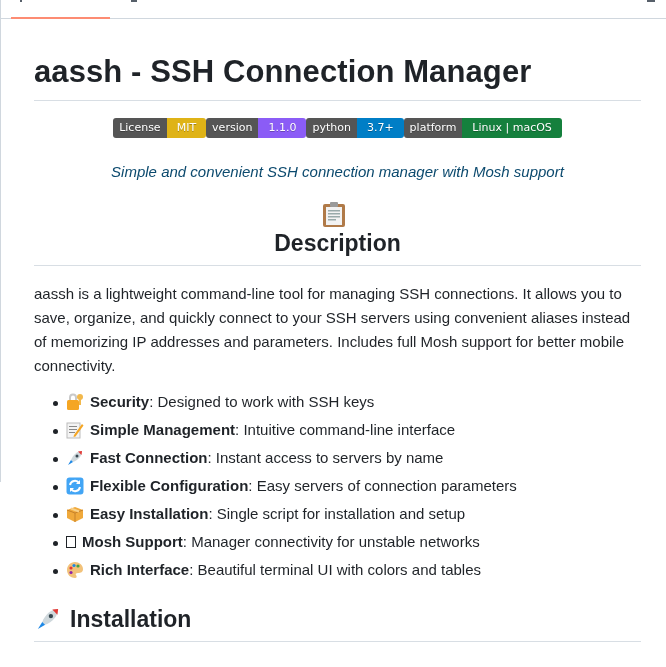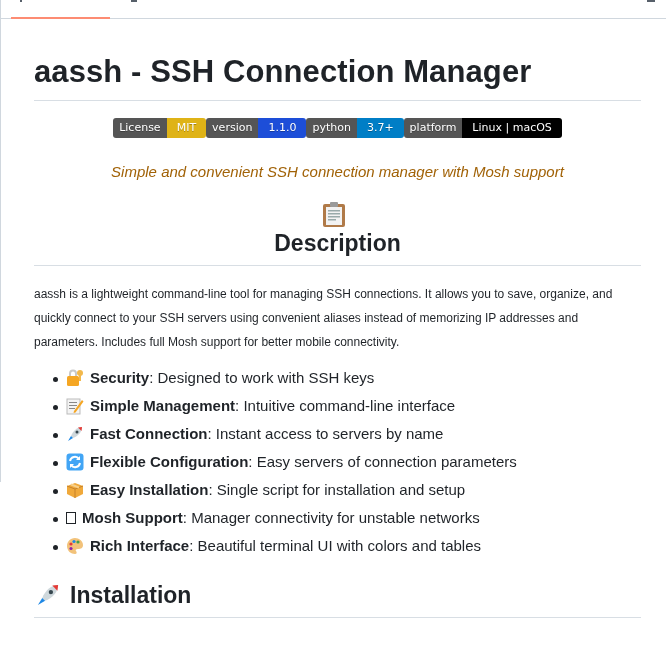--- a/index.html
+++ b/index.html
@@ -19,29 +19,29 @@
 
     .content { position: absolute; left: 33px; top: 19px; width: 607px; }
 
     h1.title { margin-top: 35px; font-size: 31px; font-weight: 700; line-height: 36px; padding-bottom: 10px; border-bottom: 1px solid #d8dee4; letter-spacing: 0.1px; }
 
     .badges { display: flex; justify-content: center; gap: 0; margin-top: 17px; height: 20px; }
     .badge { display: inline-flex; height: 20px; border-radius: 3px; overflow: hidden; font-family: "DejaVu Sans", sans-serif; font-size: 11px; line-height: 20px; color: #fff; text-shadow: 0 1px 0 rgba(0,0,0,0.25); }
     .badge .lbl { background: #555555; padding: 0 6px; }
     .badge .val { padding: 0 10px; }
 
-    .tagline { text-align: center; font-style: italic; font-size: 15px; margin-top: 24px; line-height: 20px; color: #a16207; }
+    .tagline { text-align: center; font-style: italic; font-size: 15px; margin-top: 24px; line-height: 20px; color: #0c4a6e; }
 
     h2 { font-size: 23px; font-weight: 700; line-height: 30px; padding-bottom: 7px; border-bottom: 1px solid #d8dee4; display: flex; align-items: center; }
     h2 .emoji { width: 28px; height: 28px; margin-right: 8px; display: inline-flex; align-items: center; justify-content: center; font-size: 22px; }
     .h2-desc { margin-top: 18px; flex-direction: column; }
     .h2-feat { margin-top: 24px; }
     .h2-inst { margin-top: 24px; }
 
-    p.desc { margin-top: 16px; font-size: 12px; line-height: 24px; color: #1f2328; }
+    p.desc { margin-top: 16px; font-size: 15px; line-height: 24px; color: #1f2328; }
 
     ul.features { list-style: none; margin-top: 14px; padding-left: 19px; }
     ul.features li { position: relative; font-size: 15px; line-height: 20px; margin-bottom: 8px; padding-left: 13px; display: flex; align-items: center; }
     ul.features li::before { content: ""; position: absolute; left: 0; top: 9px; width: 5px; height: 5px; border-radius: 50%; background: #1f2328; }
     .ficon { width: 18px; height: 18px; margin-right: 6px; display: inline-flex; align-items: center; justify-content: center; flex: 0 0 18px; }
     .ficon.box-missing { width: 10px; height: 12px; flex: 0 0 10px; border: 1px solid #1f2328; margin-right: 6px; }
     ul.features b { font-weight: 700; }
   </style>
 </head>
 <body>
@@ -62,29 +62,29 @@
 
     <h1 class="title">aassh - SSH Connection Manager</h1>
 
     <div class="badges">
       <span class="badge">
         <span class="lbl">License</span>
         <span class="val" style="background:#dfb317">MIT</span>
       </span>
       <span class="badge">
         <span class="lbl">version</span>
-        <span class="val" style="background:#1d4ed8">1.1.0</span>
+        <span class="val" style="background:#8b5cf6">1.1.0</span>
       </span>
       <span class="badge">
         <span class="lbl">python</span>
         <span class="val" style="background:#007ec6">3.7+</span>
       </span>
       <span class="badge">
         <span class="lbl">platform</span>
-        <span class="val" style="background:#000000">Linux | macOS</span>
+        <span class="val" style="background:#15803d">Linux | macOS</span>
       </span>
     </div>
 
     <p class="tagline">Simple and convenient SSH connection manager with Mosh support</p>
 
     <h2 class="h2-desc">
       <span class="emoji">
         <svg width="24" height="26" viewBox="0 0 24 26">
             <rect x="1" y="3" width="22" height="23" rx="2" fill="#b07a48"></rect>
             <rect x="4" y="6" width="16" height="18" fill="#f2f2f2"></rect>

